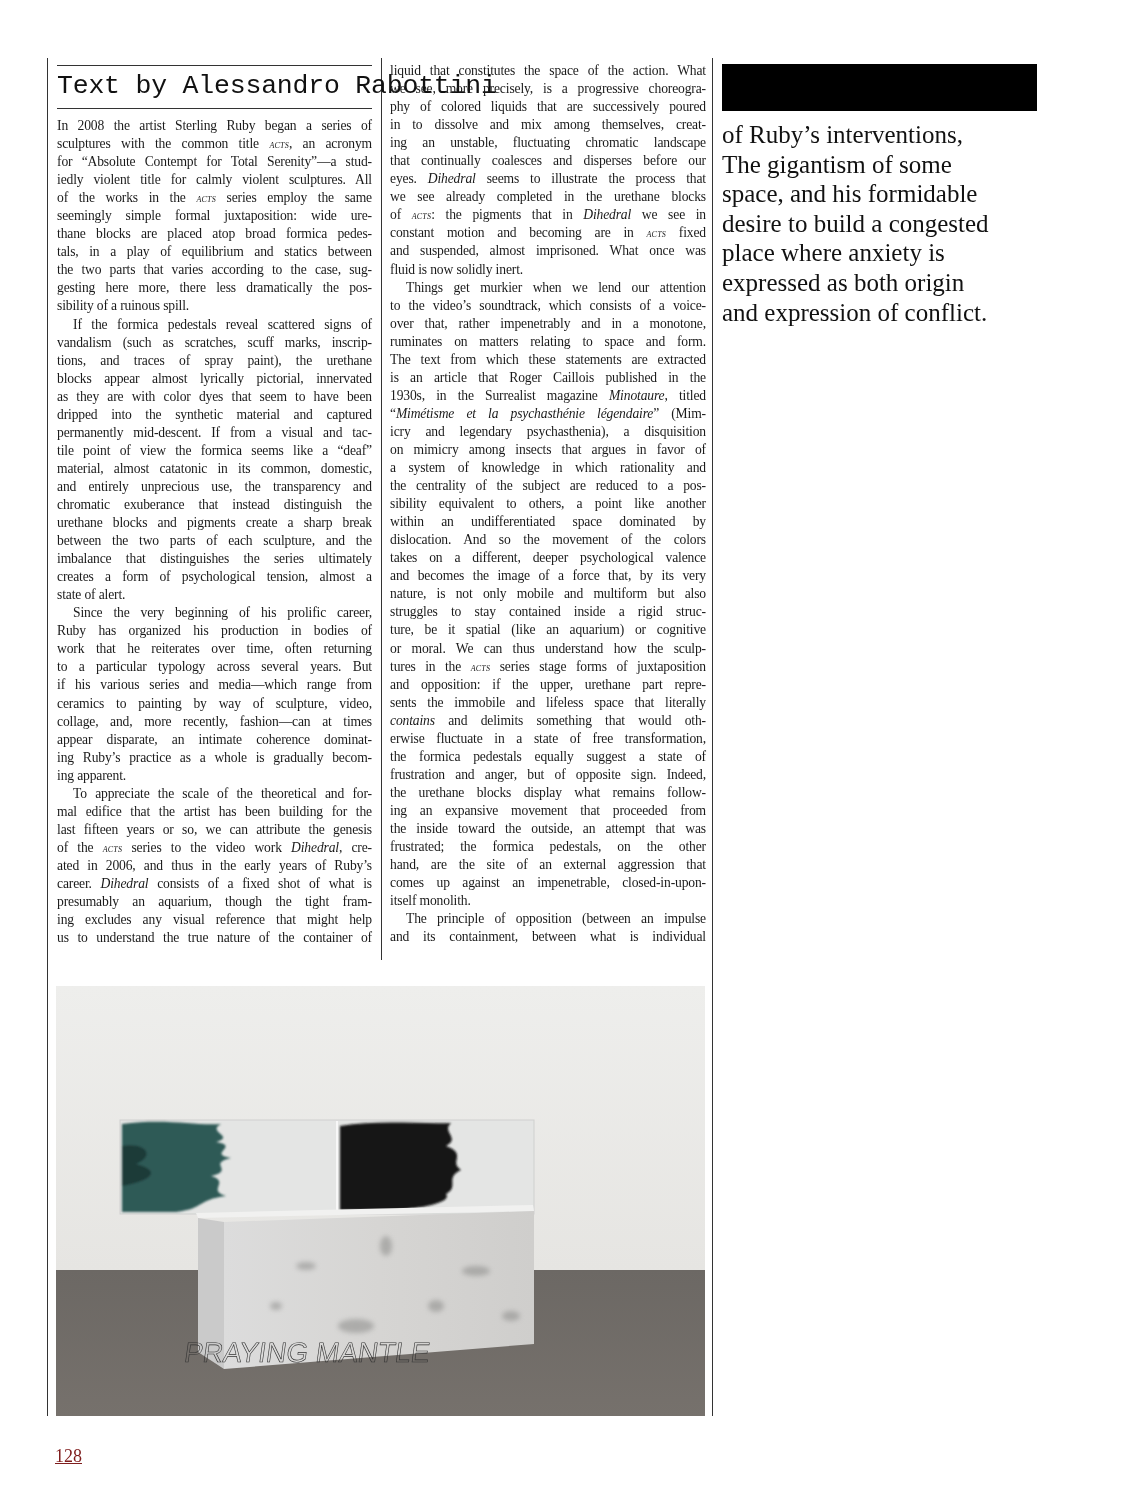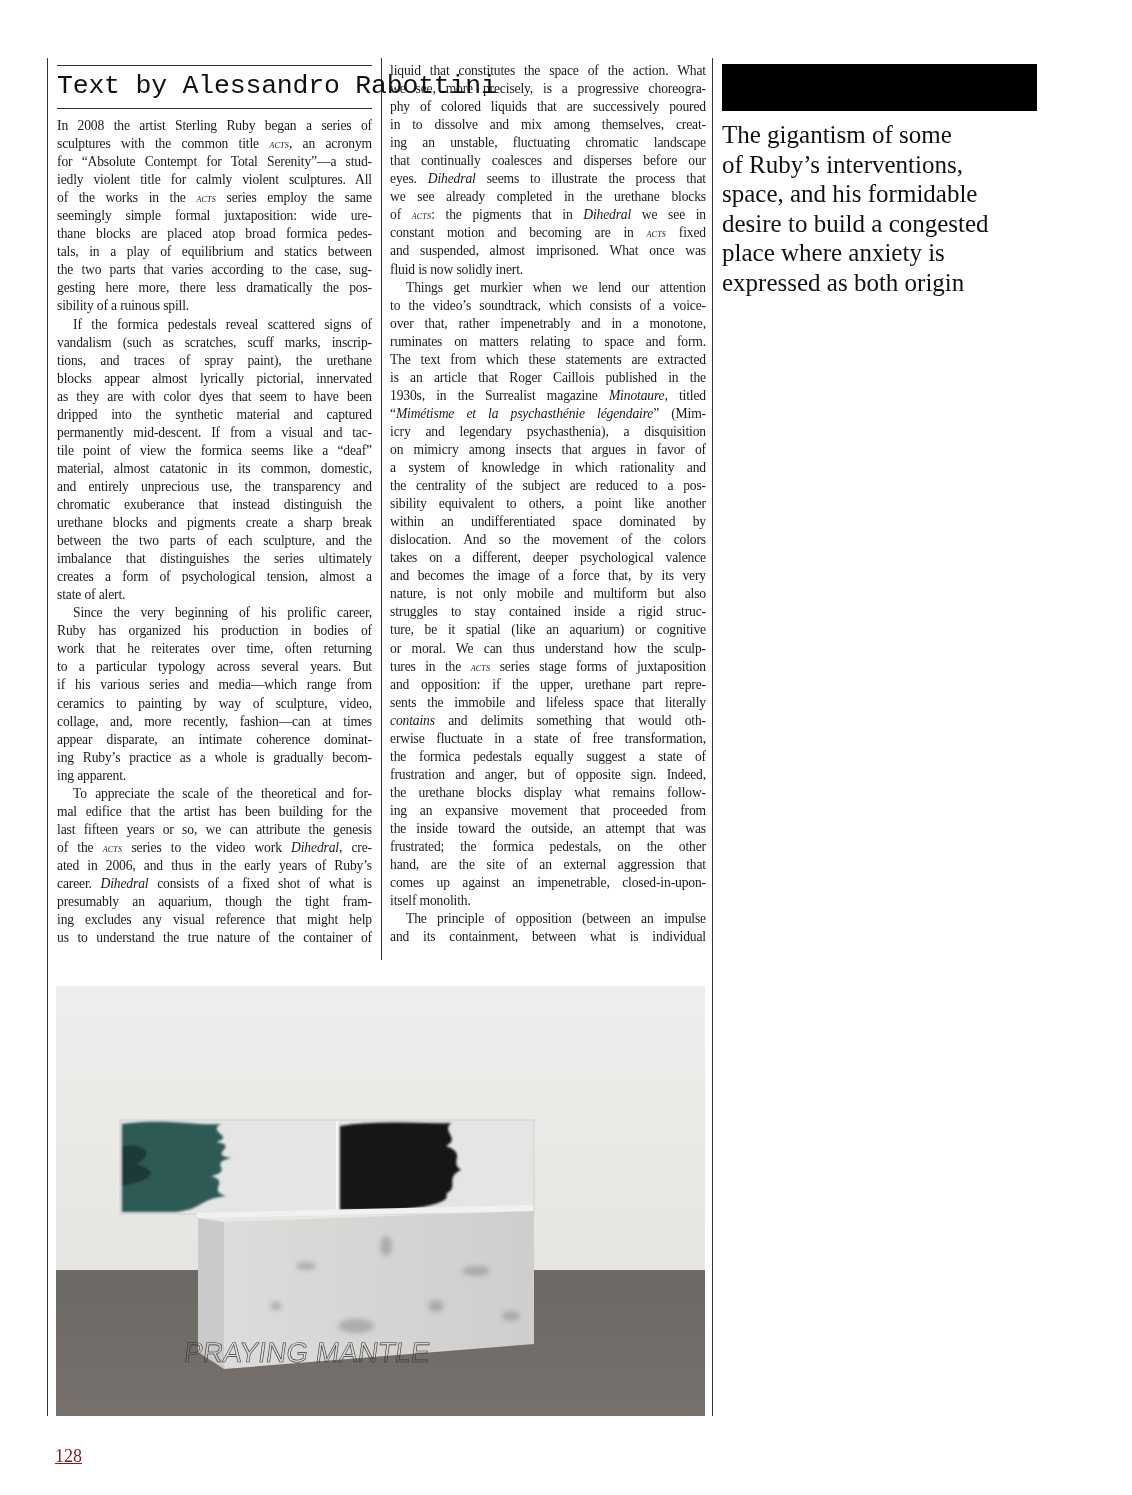--- a/index.html
+++ b/index.html
@@ -127,26 +127,27 @@
     <span class="ln">frustrated; the formica pedestals, on the other</span>
     <span class="ln">hand, are the site of an external aggression that</span>
     <span class="ln">comes up against an impenetrable, closed-in-upon-</span>
     <span class="ln last">itself monolith.</span>
     <span class="ln ind">The principle of opposition (between an impulse</span>
     <span class="ln">and its containment, between what is individual</span>
   </div>
 
 <div class="blackbox"></div>
 <div class="pullquote" id="pq">
+    <span class="pl">of Ruby’s interventions,</span>
     <span class="pl">The gigantism of some</span>
-    <span class="pl">of Ruby’s interventions,</span>
     <span class="pl">space, and his formidable</span>
     <span class="pl">desire to build a congested</span>
     <span class="pl">place where anxiety is</span>
     <span class="pl">expressed as both origin</span>
+    <span class="pl">and expression of conflict.</span>
   </div>
 
 <div class="photo">
   <svg width="649" height="430" viewBox="0 0 649 430" xmlns="http://www.w3.org/2000/svg">
     <defs>
       <linearGradient id="wallg" x1="0" y1="0" x2="0" y2="1">
         <stop offset="0" stop-color="#eeeeec"></stop>
         <stop offset="1" stop-color="#e6e5e2"></stop>
       </linearGradient>
       <linearGradient id="floorg" x1="0" y1="0" x2="0" y2="1">

